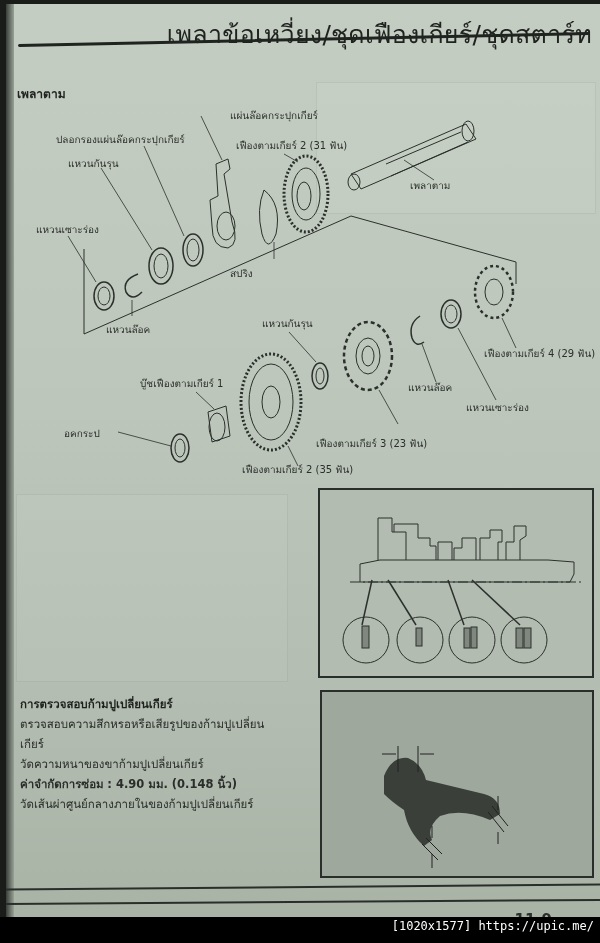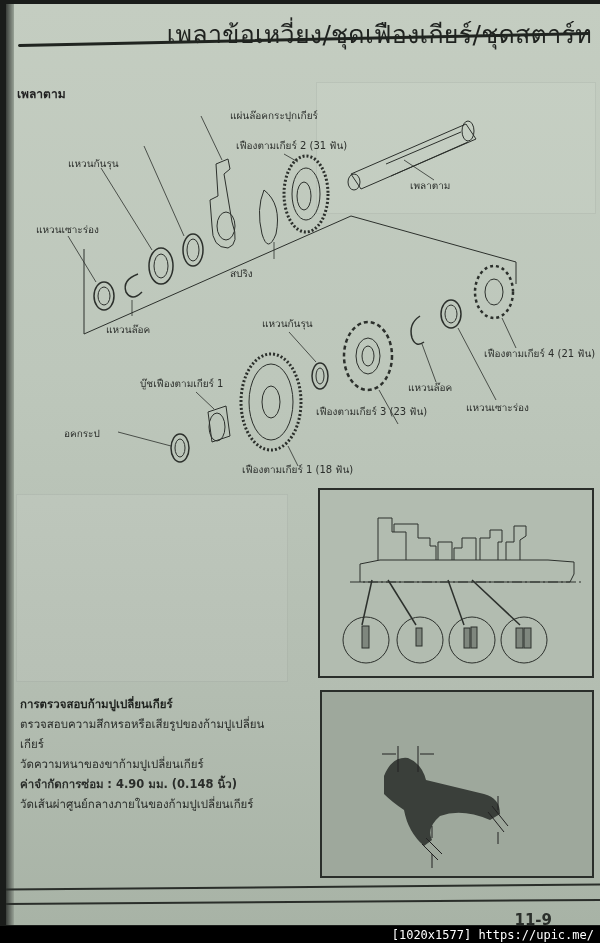--- a/index.html
+++ b/index.html
@@ -28,21 +28,21 @@
   svg.diagram { position:absolute; left:0; top:0; }
   .figbox { position:absolute; border: 2px solid #2a2e2a; background: #b2bcb0; }
   .figbox.dark { background: #9ea89c; }
   .text-block { position:absolute; left: 6px; top: 690px; width: 300px; margin-left: 8px; }
   .tline { font-size: 11.5px; color:#2a2d2a; line-height: 20px; white-space: nowrap; }
   .tline.bold { font-weight: bold; color:#1d201d; }
   .bottom-rule1 { position:absolute; left: 0; top: 882px; width: 594px; height: 2px; background:#2a2e2a; transform: rotate(-0.5deg); }
   .bottom-rule2 { position:absolute; left: 0; top: 897px; width: 594px; height: 2px; background:#2a2e2a; transform: rotate(-0.4deg); }
   .page-num { position:absolute; right: 48px; top: 896px; font-size: 15px; font-weight: bold; color:#2b2f2b;margin-top:11px; }
   .watermark {
-    position:absolute; left: 0; bottom: 0; width: 600px; height: 17px; background:#000;
+    position:absolute; left: 0; bottom: 0; width: 600px; height: 26px; background:#000;
     color:#fff; font-family: "DejaVu Sans Mono", monospace; font-size: 12px; text-align:right;
     line-height: 18px; padding-right: 6px; box-sizing: border-box;
   }
 </style>
 </head>
 <body>
 
 <div class="page">
   <div class="spine"></div>
 
@@ -134,34 +134,35 @@
         <line x1="292" y1="462" x2="282" y2="442"></line>
         <line x1="392" y1="420" x2="373" y2="386"></line>
         <line x1="430" y1="378" x2="416" y2="340"></line>
         <line x1="490" y1="396" x2="452" y2="324"></line>
         <line x1="510" y1="344" x2="496" y2="314"></line>
       </g>
     </g>
   </svg>
 
   <div class="label" style="left:224px;top:104px;">แผ่นล๊อคกระปุกเกียร์</div>
+  <div class="label" style="left:50px;top:128px;">ปลอกรองแผ่นล๊อคกระปุกเกียร์</div>
   <div class="label" style="left:62px;top:152px;">แหวนกันรุน</div>
   <div class="label" style="left:30px;top:218px;">แหวนเซาะร่อง</div>
   <div class="label" style="left:100px;top:318px;">แหวนล๊อค</div>
   <div class="label" style="left:224px;top:262px;">สปริง</div>
   <div class="label" style="left:230px;top:134px;">เฟืองตามเกียร์ 2 (31 ฟัน)</div>
   <div class="label" style="left:404px;top:174px;">เพลาตาม</div>
   <div class="label" style="left:256px;top:312px;">แหวนกันรุน</div>
   <div class="label" style="left:134px;top:372px;">บู๊ชเฟืองตามเกียร์ 1</div>
   <div class="label" style="left:58px;top:422px;">อคกระป</div>
-  <div class="label" style="left:236px;top:458px;">เฟืองตามเกียร์ 1 (18 ฟัน)</div>
-  <div class="label" style="left:310px;top:400px;">เฟืองตามเกียร์ 3 (23 ฟัน)</div>
+  <div class="label" style="left:236px;top:458px;">เฟืองตามเกียร์ 2 (35 ฟัน)</div>
+  <div class="label" style="left:310px;top:432px;">เฟืองตามเกียร์ 3 (23 ฟัน)</div>
   <div class="label" style="left:402px;top:376px;">แหวนล๊อค</div>
   <div class="label" style="left:460px;top:396px;">แหวนเซาะร่อง</div>
-  <div class="label" style="left:478px;top:342px;">เฟืองตามเกียร์ 4 (21 ฟัน)</div>
+  <div class="label" style="left:478px;top:342px;">เฟืองตามเกียร์ 4 (29 ฟัน)</div>
 
   <div class="figbox" style="left:312px;top:484px;width:272px;height:186px;">
     <svg width="272" height="186">
       <g stroke="#2c302c" fill="none" stroke-width="1">
         <path d="M40,74 L40,92 L250,92 L254,84 L254,72 L228,70 L60,70 Z"></path>
         <line x1="30" y1="92" x2="262" y2="92" stroke-dasharray="10 3 2 3"></line>
         <path d="M58,70 L58,28 L72,28 L72,42 L86,42 L86,70"></path>
         <path d="M74,42 L74,34 L98,34 L98,48 L110,48 L110,56 L116,56 L116,70"></path>
         <path d="M118,70 L118,52 L132,52 L132,70"></path>
         <path d="M134,70 L134,58 L142,58 L142,48 L156,48 L156,70"></path>

